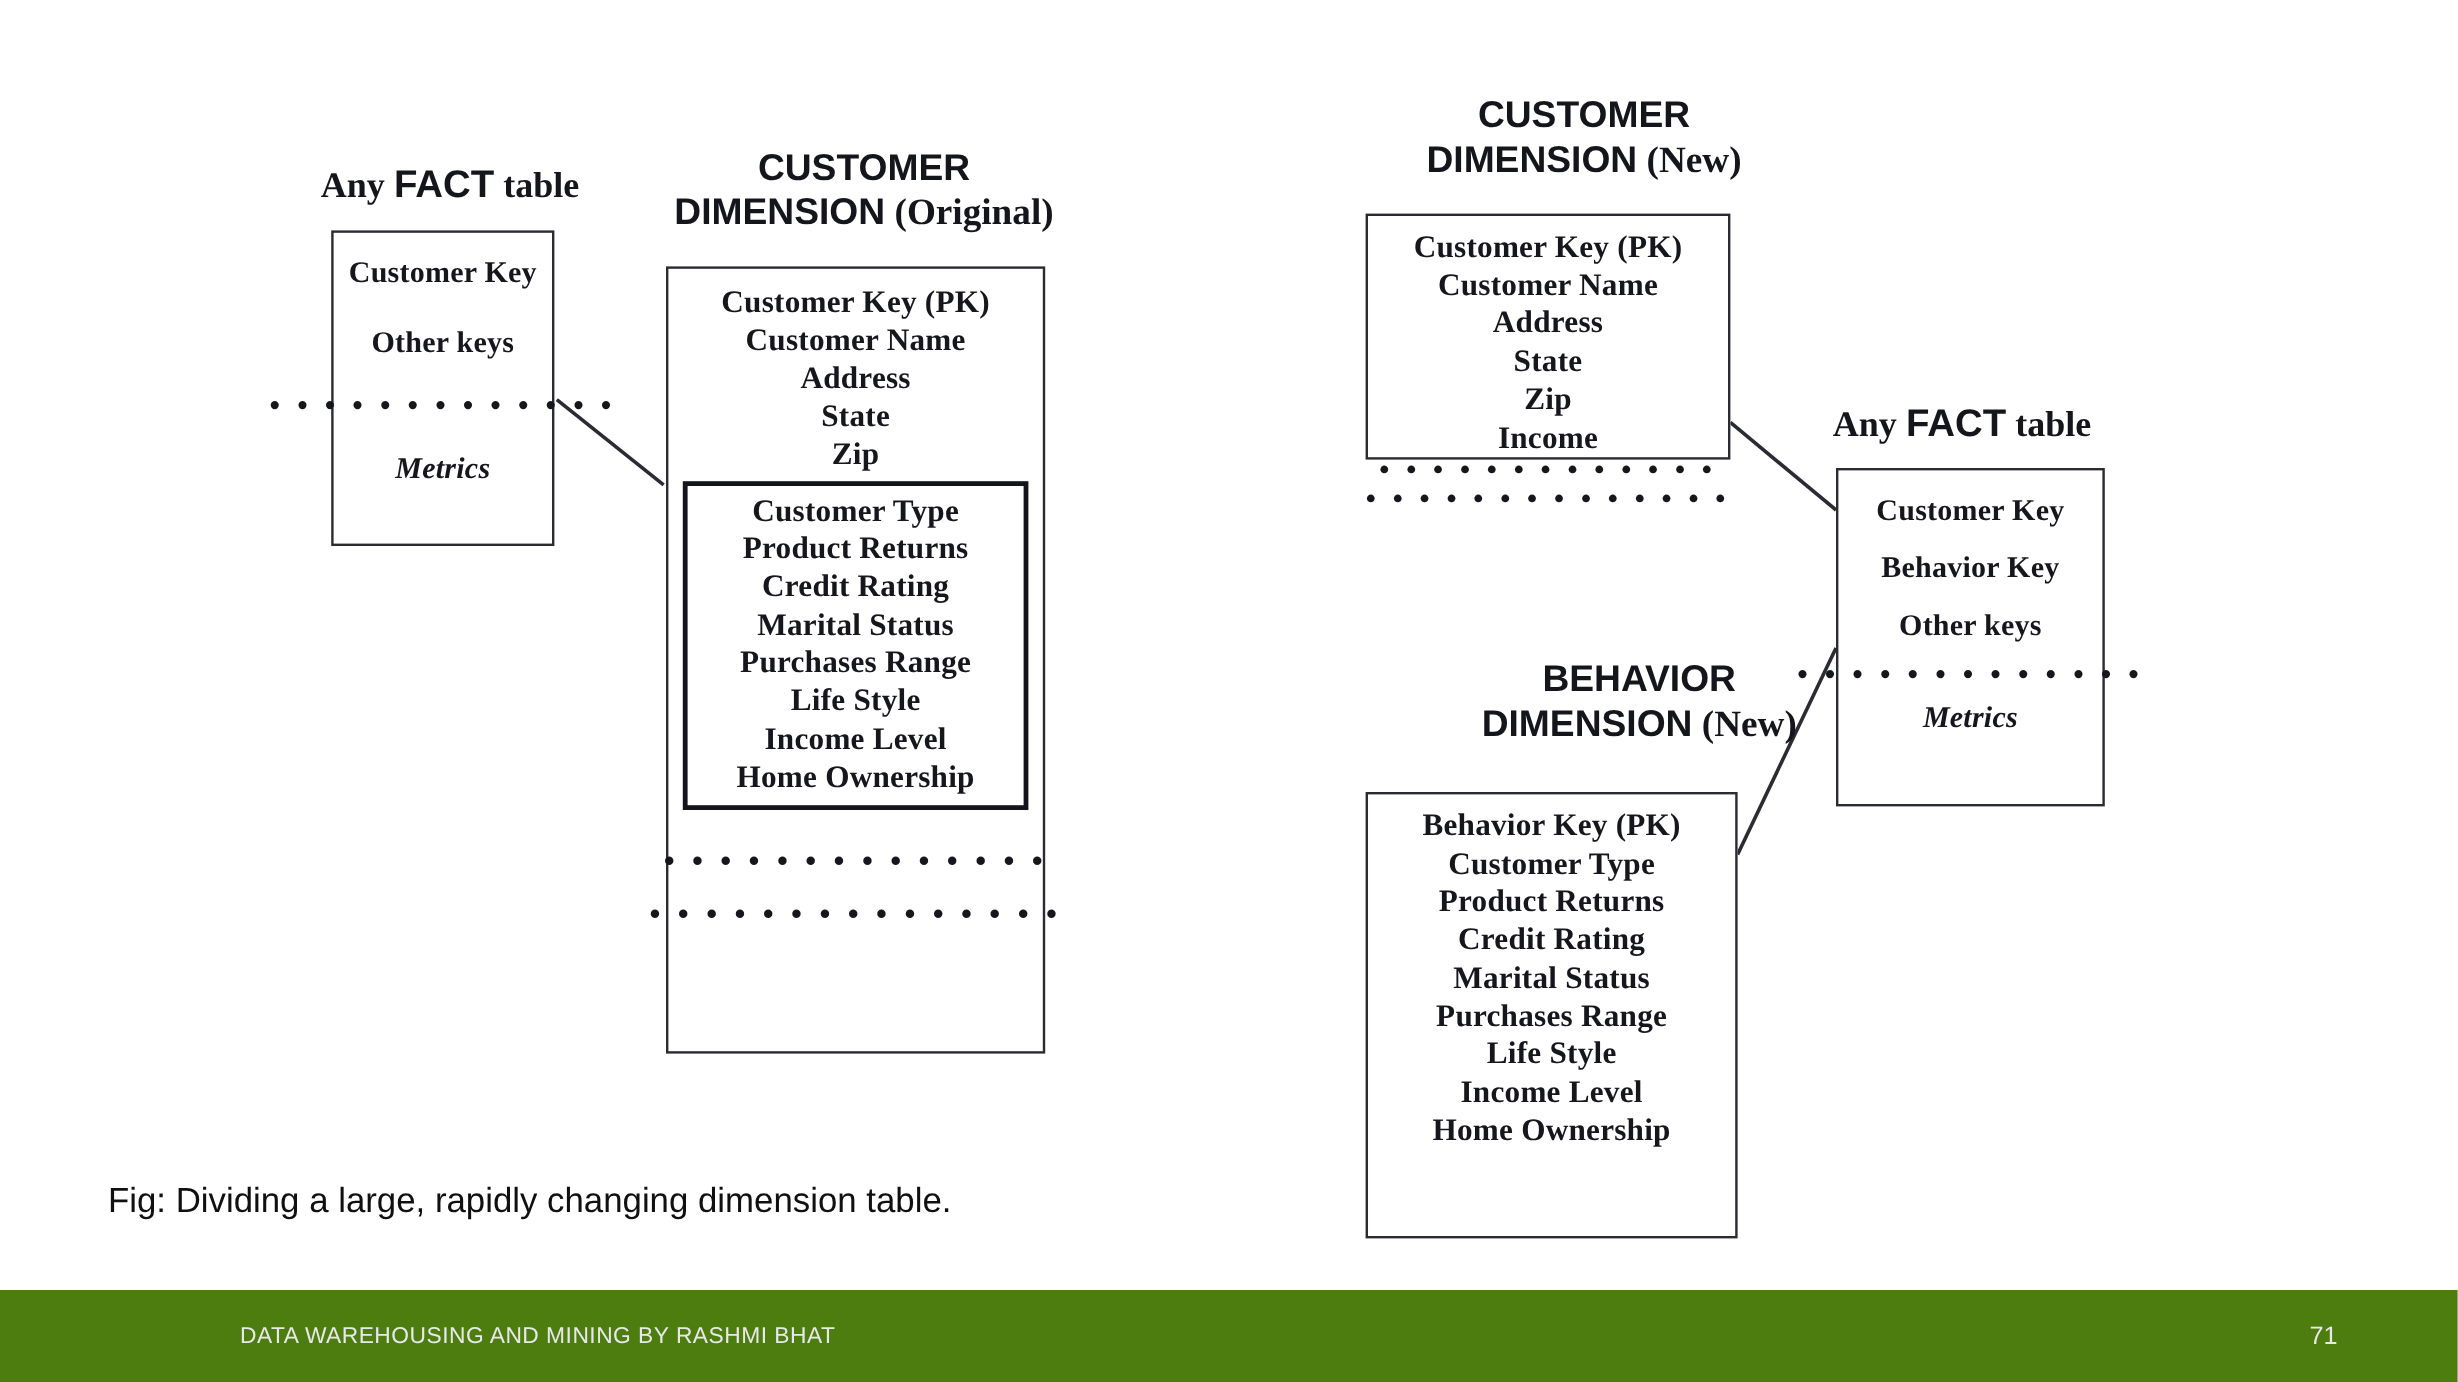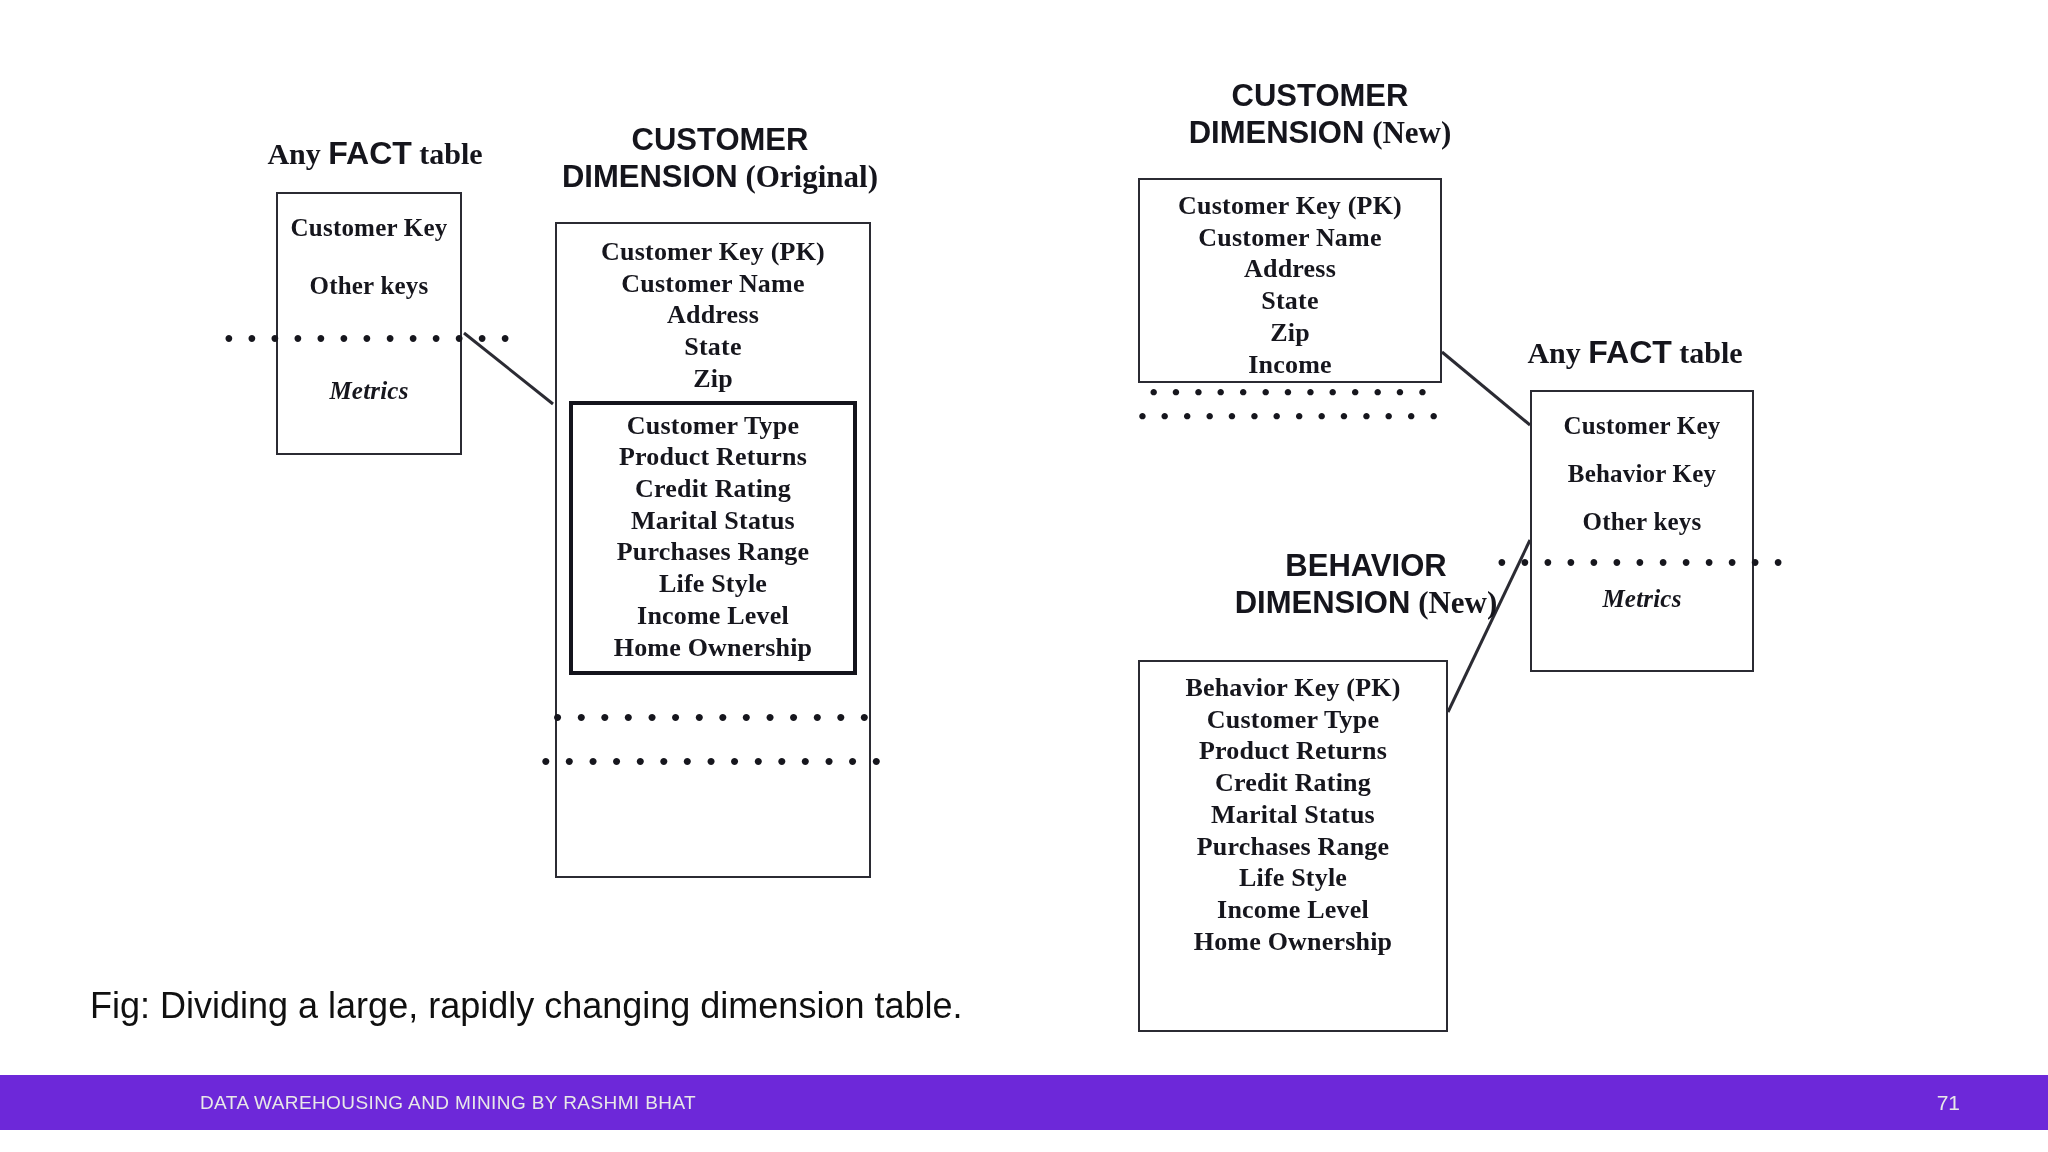--- a/index.html
+++ b/index.html
@@ -153,47 +153,47 @@
     width: 2048px; height: 1152px;
     pointer-events: none;
   }
 
   
   #caption {
     position: absolute;
     left: 90px;
     top: 985px;
     font-family: "Liberation Sans", sans-serif;
-    font-size: 36px;
+    font-size: 29px;
     color: #101010;
     white-space: nowrap;
   }
 
   
   #footer {
     position: absolute;
     left: 0;
     top: 1075px;
     width: 2048px;
-    height: 55px;
-    background: #6d28d9;
+    height: 77px;
+    background: #4d7c0f;
   }
   #footer-text {
     position: absolute;
     left: 200px;
     top: 50%;
     transform: translateY(-50%);
     color: #e8e8e8;
     font-family: "Liberation Sans", sans-serif;
     font-size: 19px;
     letter-spacing: 0.4px;
   }
   #footer-page {
     position: absolute;
-    right: 88px;
+    right: 100px;
     top: 50%;
     transform: translateY(-50%);
     color: #e8e8e8;
     font-family: "Liberation Sans", sans-serif;
     font-size: 21px;
   }
 </style>
 </head>
 <body>
 

